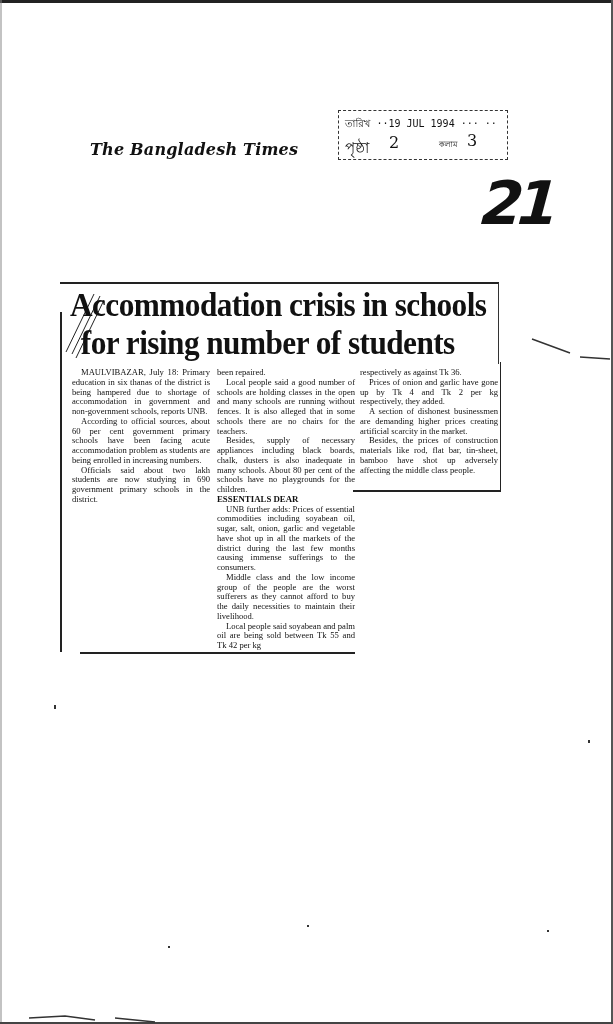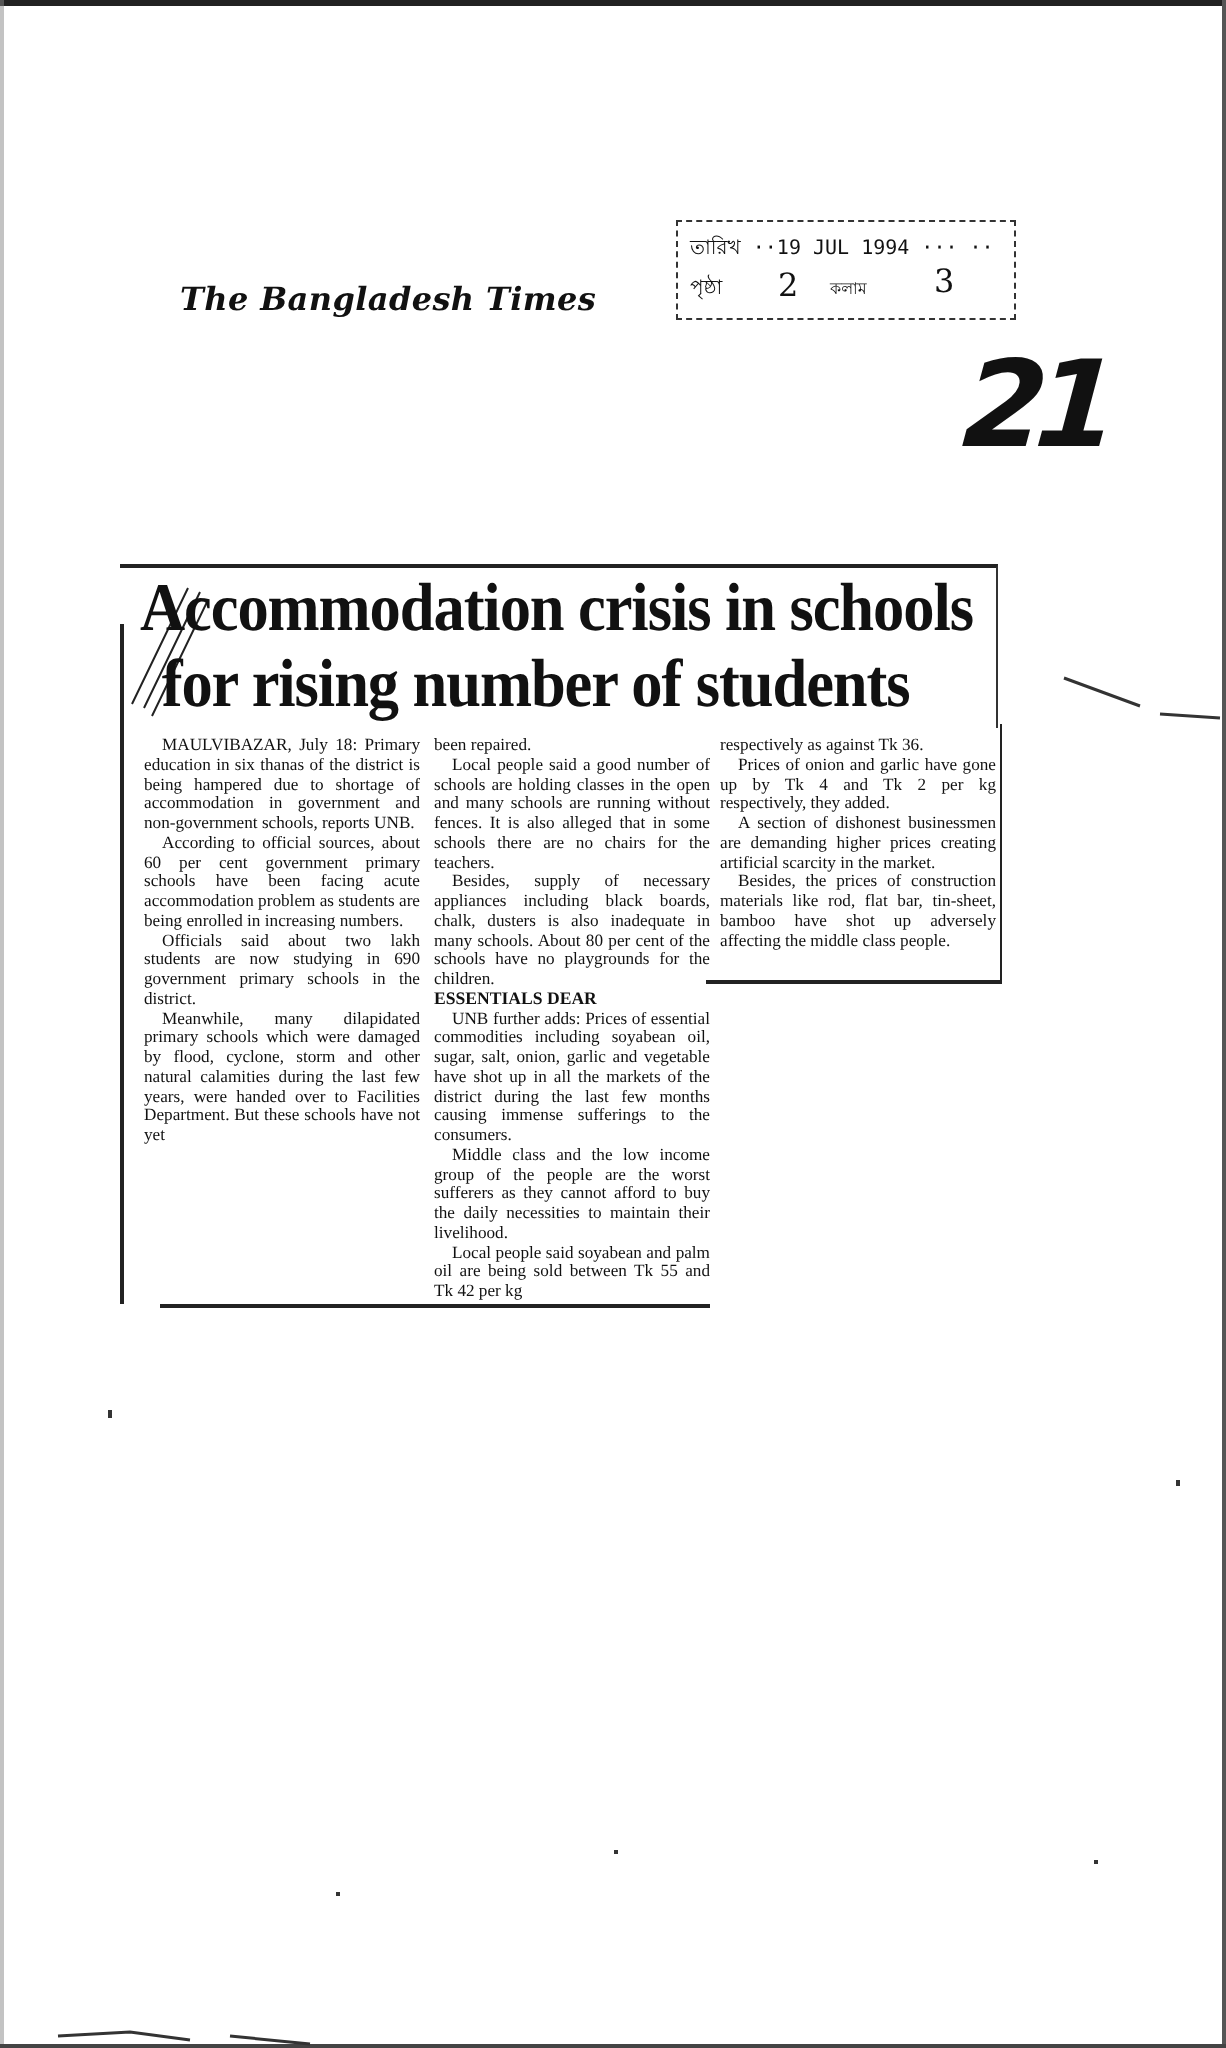--- a/index.html
+++ b/index.html
@@ -15,23 +15,23 @@
     .masthead {
       position: absolute; left: 90px; top: 140px;
       font-family: "DejaVu Serif", serif; font-style: italic; font-weight: bold;
       font-size: 16px; letter-spacing: 0.2px;
     }
     .stamp {
       position: absolute; left: 338px; top: 110px; width: 168px; height: 48px;
       border: 1px dashed #333; font-family: "DejaVu Sans Mono", monospace; font-size: 10px;
     }
     .stamp-row1 { position: absolute; left: 6px; top: 5px; }
-    .stamp-row2 { position: absolute; left: 6px; top: 25px; font-size: 10px; }
+    .stamp-row2 { position: absolute; left: 6px; top: 25px; font-size: 15px; }
     .stamp-page { position: absolute; left: 50px; top: 22px; font-size: 16px; font-family: "DejaVu Serif", serif; }
-    .stamp-col-label { position: absolute; left: 76px; top: 27px; font-size: 8px; }
+    .stamp-col-label { position: absolute; left: 100px; top: 27px; font-size: 8px; }
     .stamp-col { position: absolute; left: 128px; top: 20px; font-size: 16px; font-family: "DejaVu Serif", serif; }
 
     .page-number {
       position: absolute; left: 482px; top: 168px;
       font-family: "DejaVu Sans", sans-serif; font-weight: bold; font-size: 60px; font-style: italic;
       letter-spacing: -6px; transform: skewX(-4deg);
     }
 
     .article {
       position: absolute; left: 60px; top: 282px; width: 440px; height: 374px;
@@ -105,21 +105,20 @@
 
   <h1 class="headline" style="margin:0">
     <span class="line">Accommodation crisis in schools</span>
     <span class="line">for rising number of students</span>
   </h1>
 
   <div class="col col1">
     <p>MAULVIBAZAR, July 18: Primary education in six thanas of the district is being hampered due to shortage of accommodation in government and non-government schools, reports UNB.</p>
     <p>According to official sources, about 60 per cent government primary schools have been facing acute accommodation problem as students are being enrolled in increasing numbers.</p>
     <p>Officials said about two lakh students are now studying in 690 government primary schools in the district.</p>
-    <p>Meanwhile, many dilapidated primary schools which were damaged by flood, cyclone, storm and other natural calamities during the last few years, were handed over to Facilities Department. But these schools have not yet</p>
   </div>
 
   <div class="col col2">
     <p class="noindent">been repaired.</p>
     <p>Local people said a good number of schools are holding classes in the open and many schools are running without fences. It is also alleged that in some schools there are no chairs for the teachers.</p>
     <p>Besides, supply of necessary appliances including black boards, chalk, dusters is also inadequate in many schools. About 80 per cent of the schools have no playgrounds for the children.</p>
     <p class="sub">ESSENTIALS DEAR</p>
     <p>UNB further adds: Prices of essential commodities including soyabean oil, sugar, salt, onion, garlic and vegetable have shot up in all the markets of the district during the last few months causing immense sufferings to the consumers.</p>
     <p>Middle class and the low income group of the people are the worst sufferers as they cannot afford to buy the daily necessities to maintain their livelihood.</p>
     <p>Local people said soyabean and palm oil are being sold between Tk 55 and Tk 42 per kg</p>

